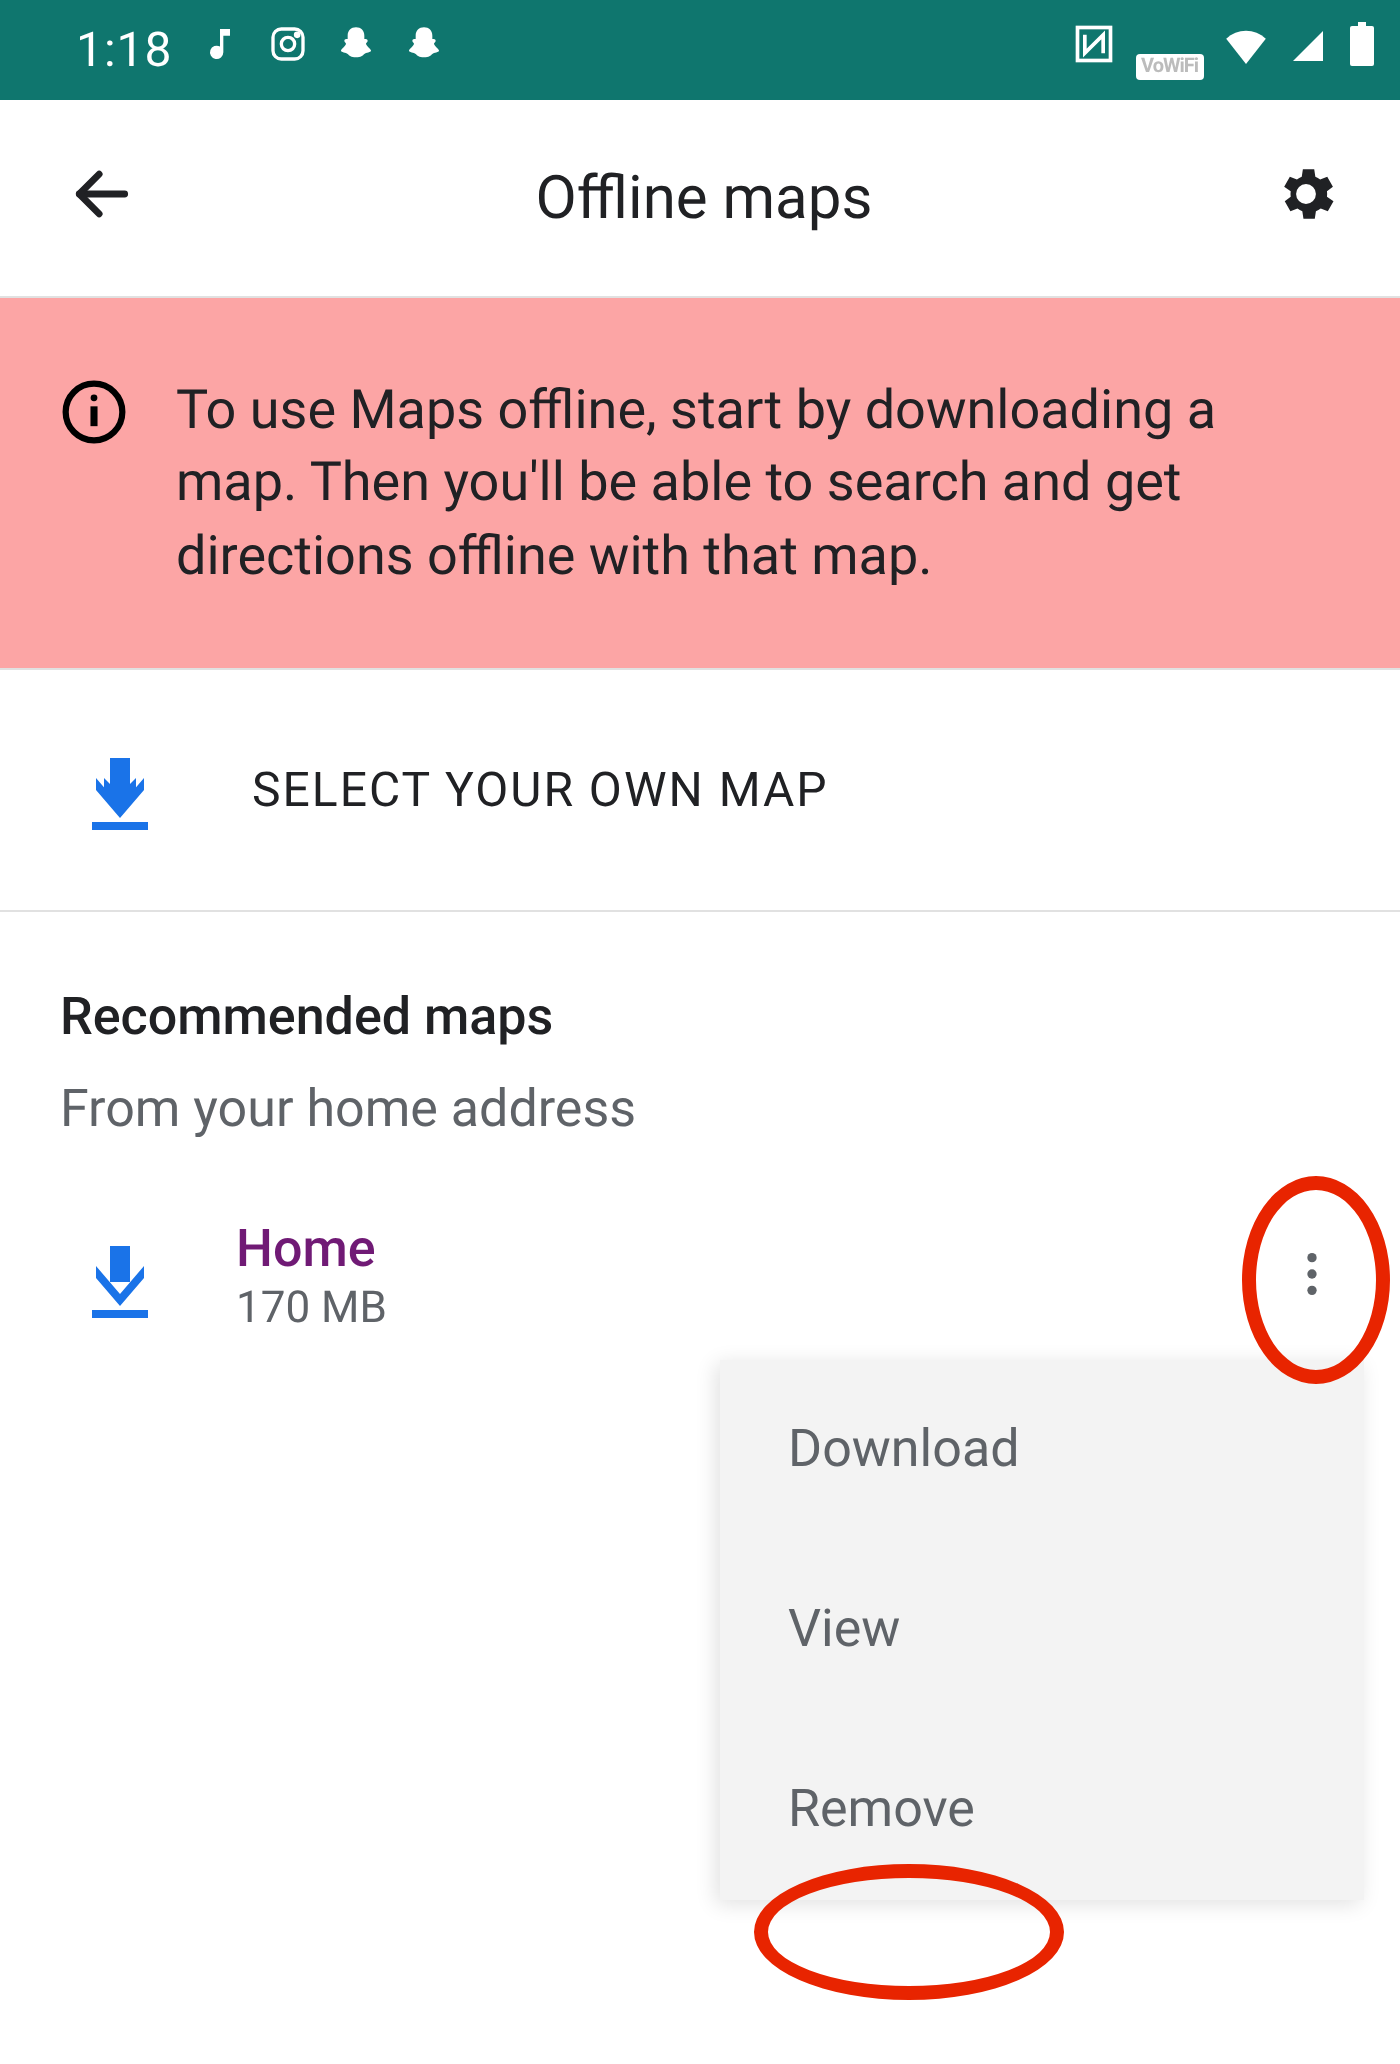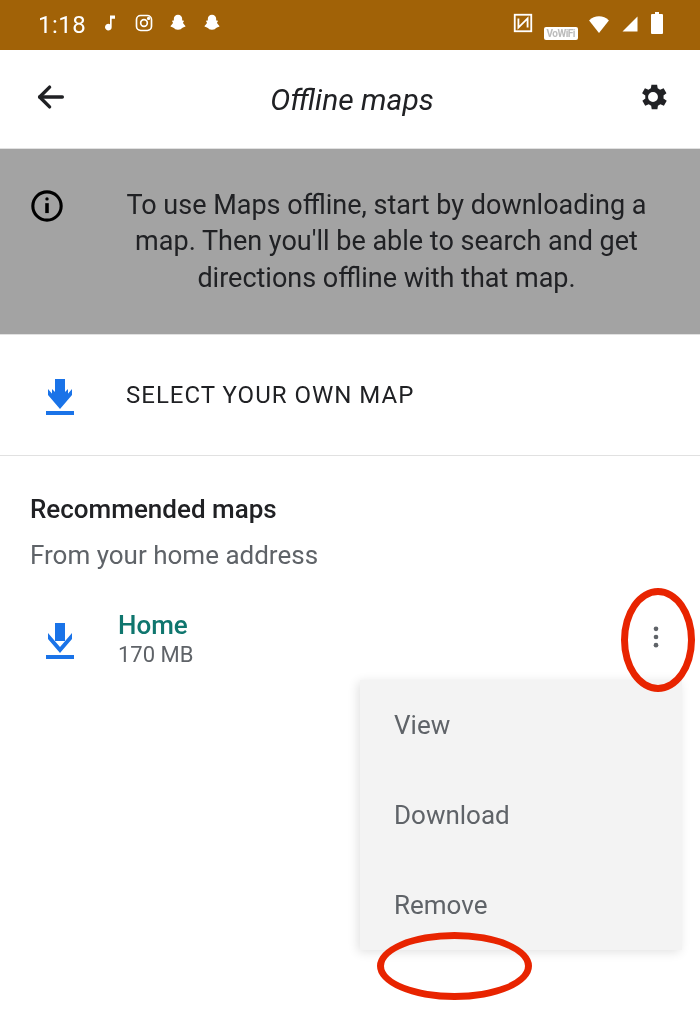--- a/index.html
+++ b/index.html
@@ -6,58 +6,56 @@
     body {
       width: 700px;
       height: 1032px;
       font-family: Roboto, 'Helvetica Neue', Arial, sans-serif;
       background: #fff;
       position: relative;
       overflow: hidden;
     }
     .status-bar {
       height: 50px;
-      background: #a16207;
+      background: #0f766e;
       display: flex;
       justify-content: space-between;
       align-items: center;
-      padding: 0 36px 0 38px;
+      padding: 0 12px 0 38px;
       color: #fff;
       font-size: 22px;
     }
     .status-left { display: flex; align-items: center; gap: 14px; }
     .status-right { display: flex; align-items: center; gap: 10px; }
     .status-time { font-size: 24px; font-weight: 400; letter-spacing: 0.5px; }
     .app-header {
       height: 98px;
       display: flex;
       align-items: center;
       justify-content: space-between;
       padding: 0 30px 0 34px;
       background: #fff;
-      font-style: italic;
     }
     .header-title {
       font-size: 30px;
       color: #202124;
       font-weight: 400;
       text-align: center;
       flex: 1;
     }
     .divider {
       height: 1px;
       background: #e1e1e1;
     }
     .info-panel {
       display: flex;
       padding: 38px 30px 38px 30px;
-      gap: 39px;
+      gap: 24px;
       align-items: flex-start;
-      background: #a3a3a3;
-      text-align: center;
+      background: #fca5a5;
     }
     .info-text {
       font-size: 27px;
       line-height: 1.35;
       color: #202124;
     }
     .select-row {
       display: flex;
       align-items: center;
       padding: 40px 30px 40px 42px;
@@ -85,21 +83,21 @@
     }
     .map-row {
       display: flex;
       align-items: center;
       padding: 40px 30px 0 42px;
       position: relative;
     }
     .map-texts { margin-left: 40px; flex: 1; }
     .map-name {
       font-size: 26px;
-      color: #0f766e;
+      color: #701a75;
       font-weight: 500;
       margin-bottom: 2px;
     }
     .map-size {
       font-size: 22px;
       color: #5f6368;
     }
     .more-btn {
       cursor: pointer;
     }
@@ -261,19 +259,19 @@
   <span class="more-btn">
     <svg width="28" height="28" viewBox="0 0 24 24" fill="#5f6368">
         <circle cx="12" cy="5" r="2"></circle>
         <circle cx="12" cy="12" r="2"></circle>
         <circle cx="12" cy="19" r="2"></circle>
       </svg>
   </span>
 </div>
 
 <div class="popup">
+  <div class="popup-item">Download</div>
   <div class="popup-item">View</div>
-  <div class="popup-item">Download</div>
   <div class="popup-item">Remove</div>
 </div>
 
 <div class="annot annot-a"></div>
 <div class="annot annot-b"></div>
 
 </body></html>

